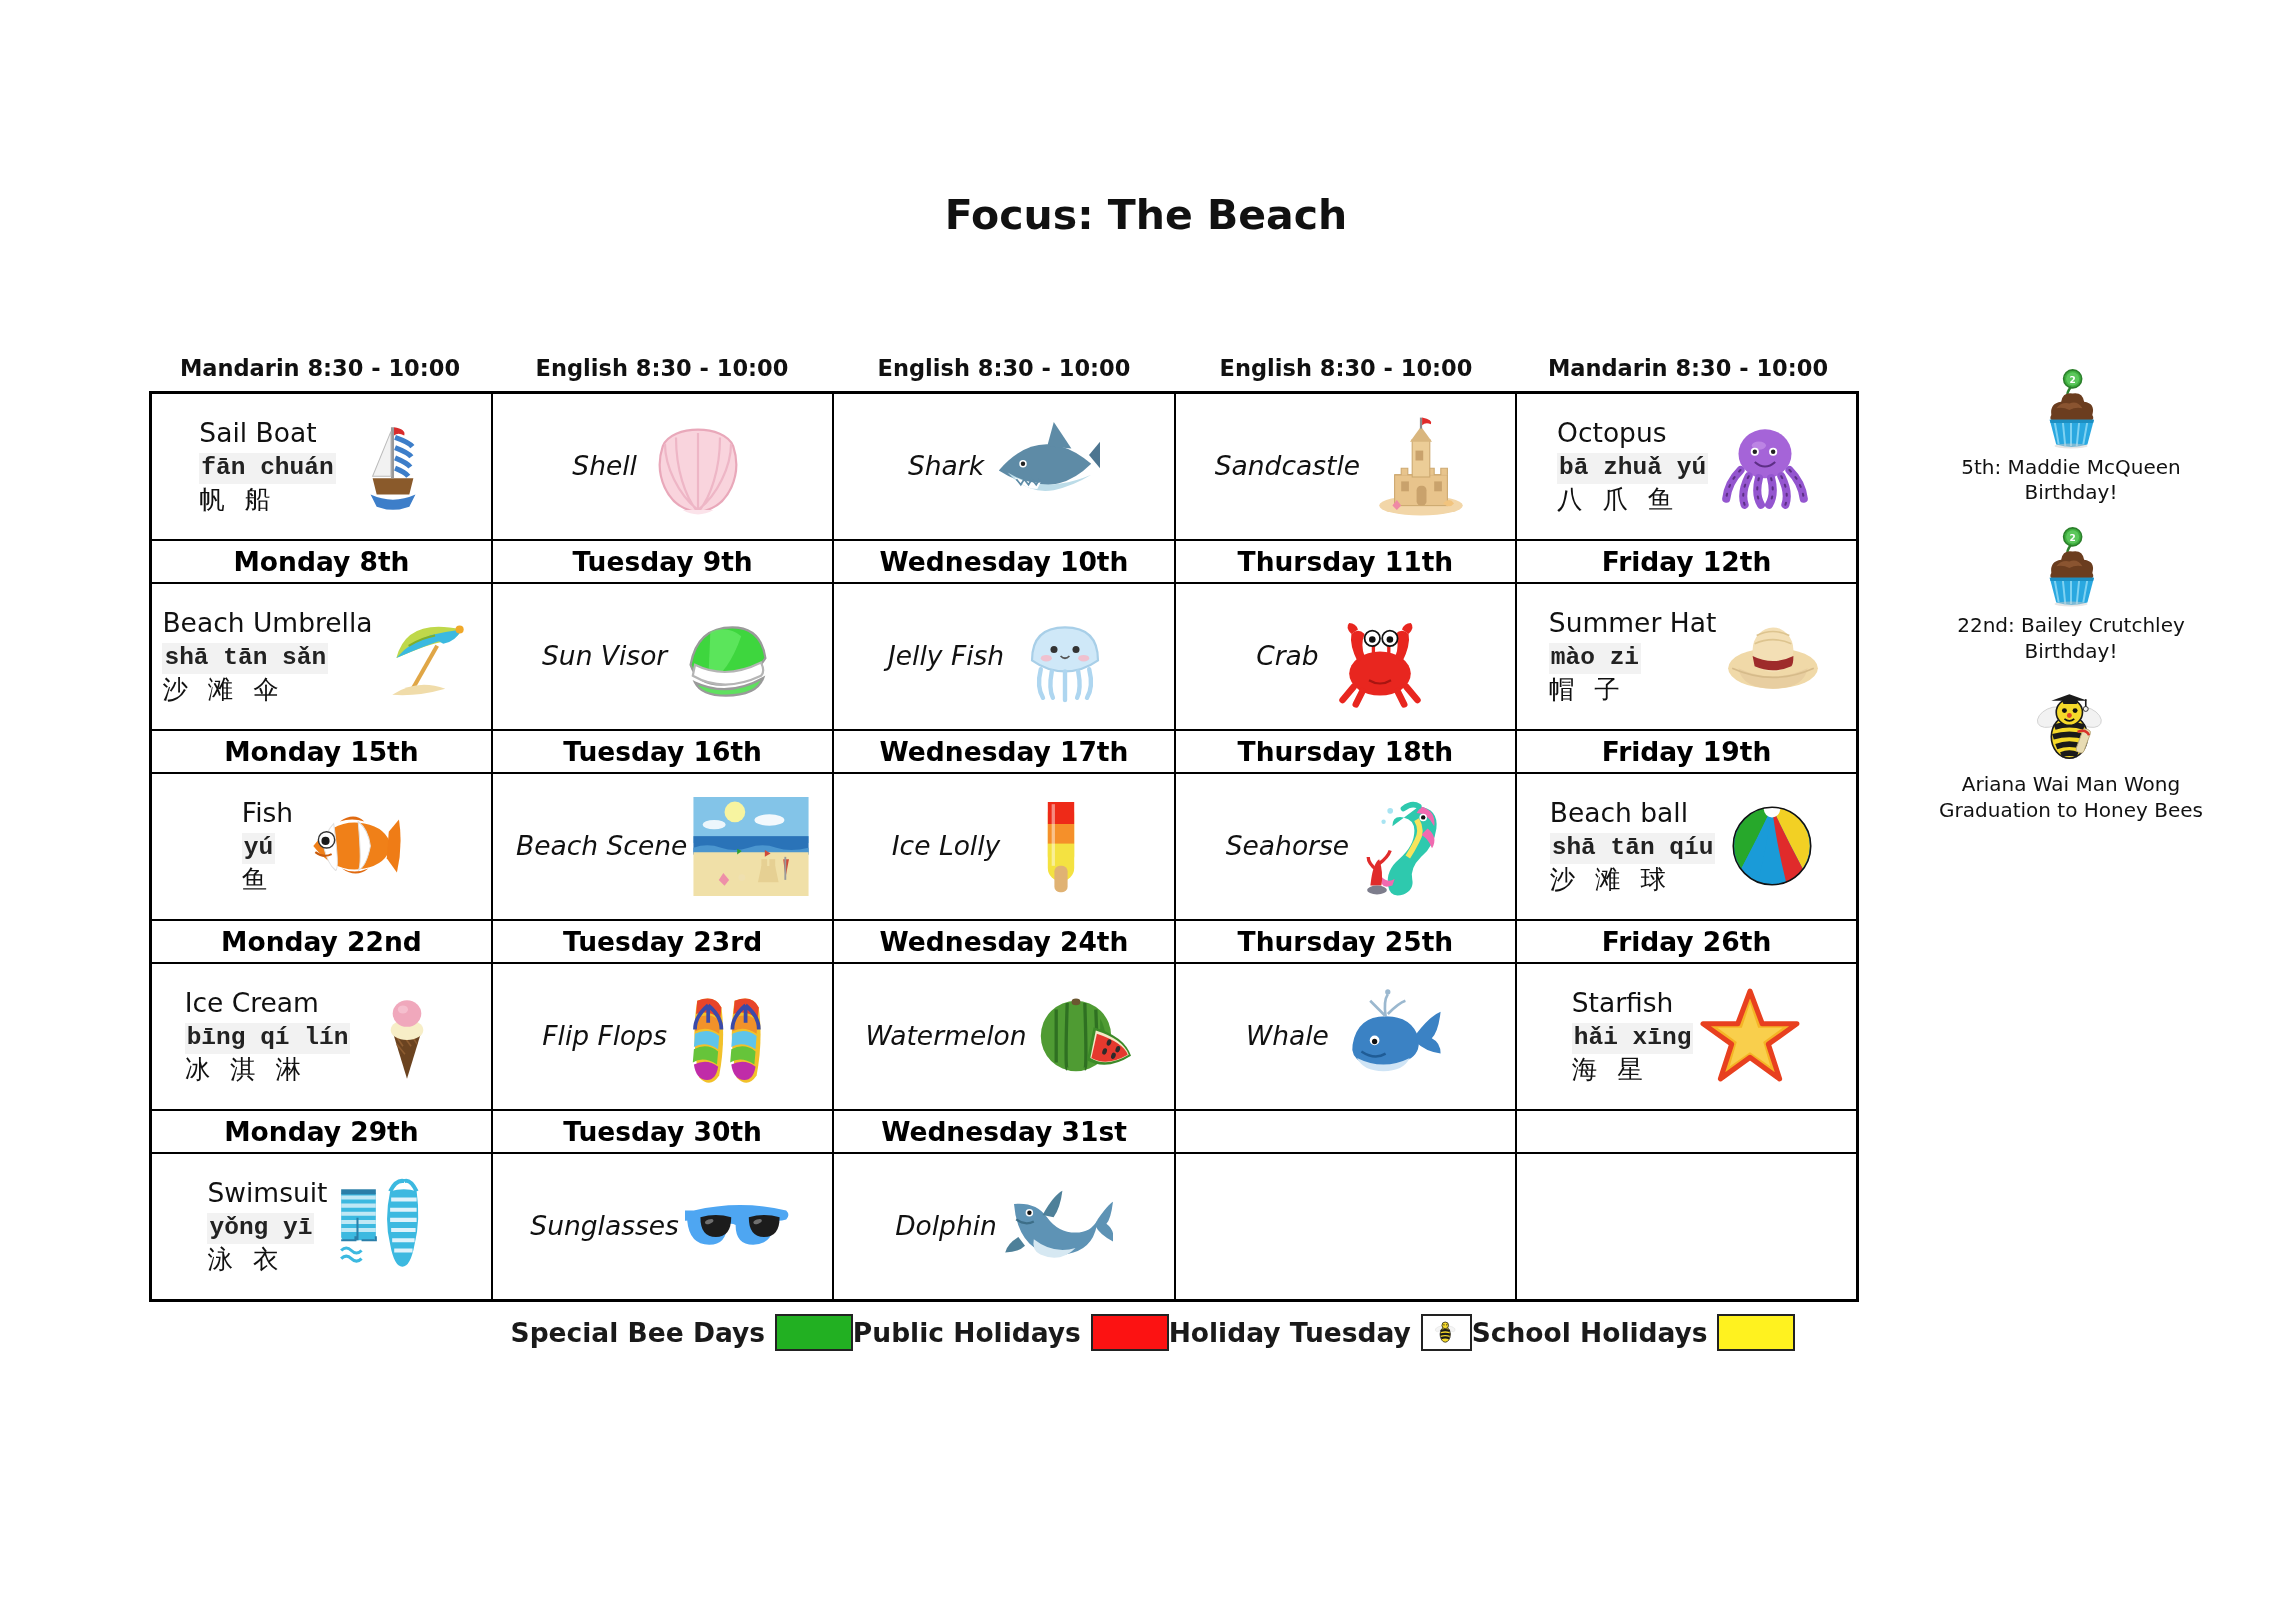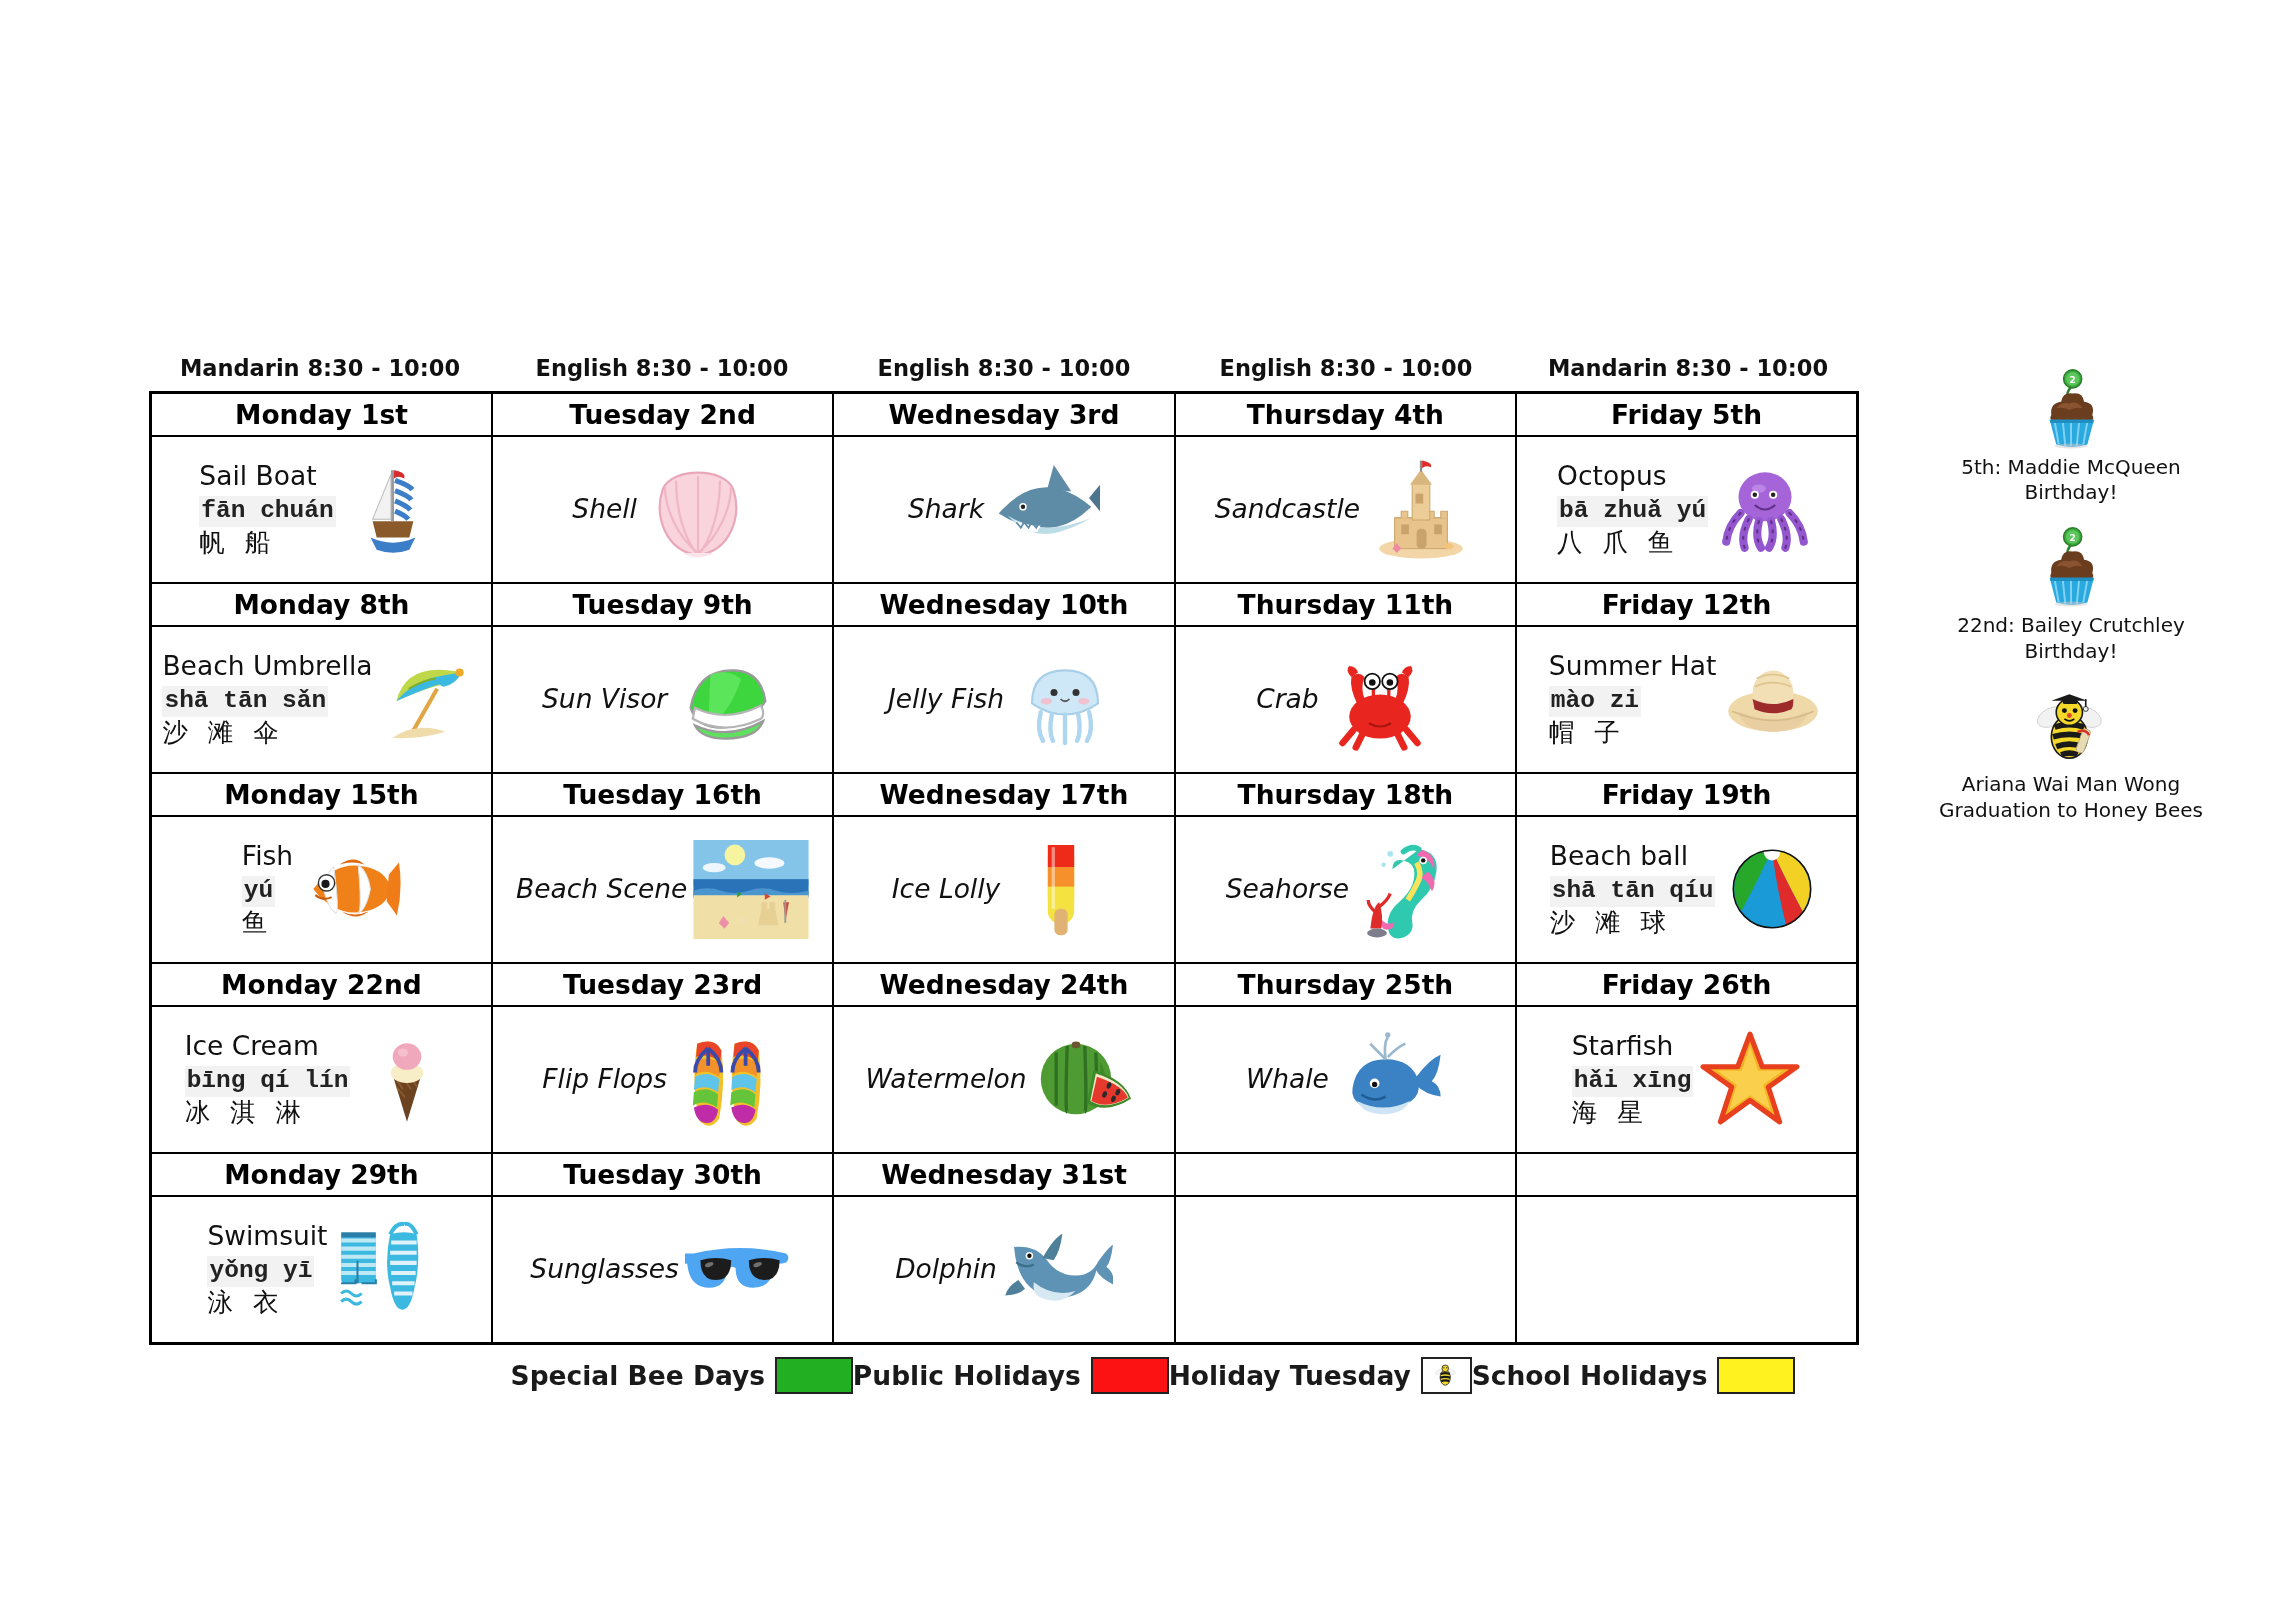--- a/index.html
+++ b/index.html
@@ -201,44 +201,38 @@
     background: #ffffff;
     display: flex;
     align-items: center;
     justify-content: center;
   }
 </style>
 </head>
 <body>
 
 <div id="header">
+  <div id="subtitle">Focus: The Beach</div>
 </div>
 
 <div id="page-body">
   <div id="content-row">
 
     <div id="calendar-wrap">
 
       <div id="timebar">
         <div class="timeslot">Mandarin 8:30 - 10:00</div>
         <div class="timeslot">English 8:30 - 10:00</div>
         <div class="timeslot">English 8:30 - 10:00</div>
         <div class="timeslot">English 8:30 - 10:00</div>
         <div class="timeslot">Mandarin 8:30 - 10:00</div>
       </div>
 
       <table id="calendar">
         <tbody id="calendar-body">
-            <tr class="date-row">
-              <td>Monday 1st</td>
-              <td>Tuesday 2nd</td>
-              <td>Wednesday 3rd</td>
-              <td>Thursday 4th</td>
-              <td>Friday 5th</td>
-            </tr>
             <tr class="content-row">
               <td>
                 <div class="cell-inner">
                   <div class="cell-text">
                     <div class="word-en">Sail Boat</div>
                     <div class="word-py">fān chuán</div>
                     <div class="word-cn">帆 船</div>
                   </div>
                   <div class="cell-art">
                     <svg width="102" height="102" viewBox="0 0 100 100" xmlns="http://www.w3.org/2000/svg">

